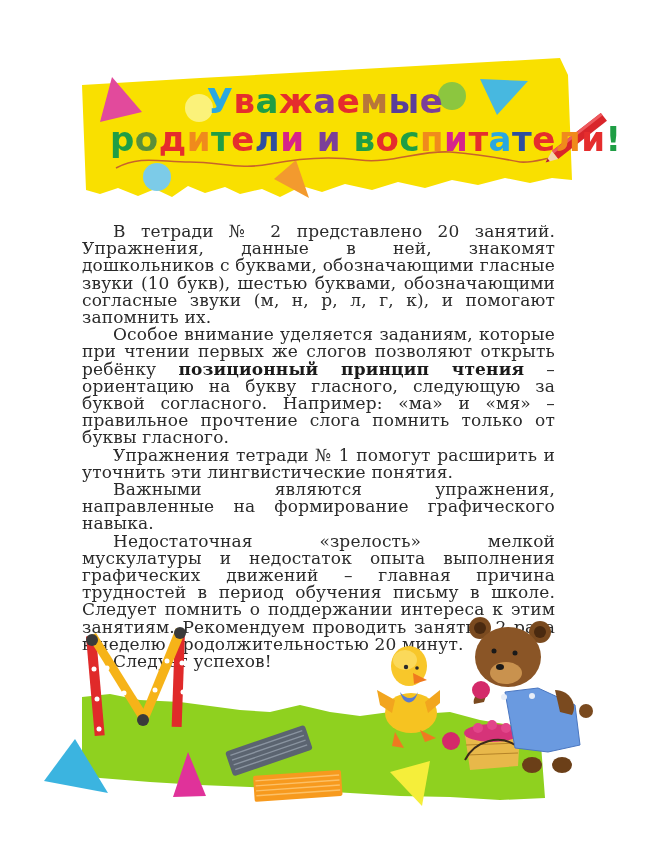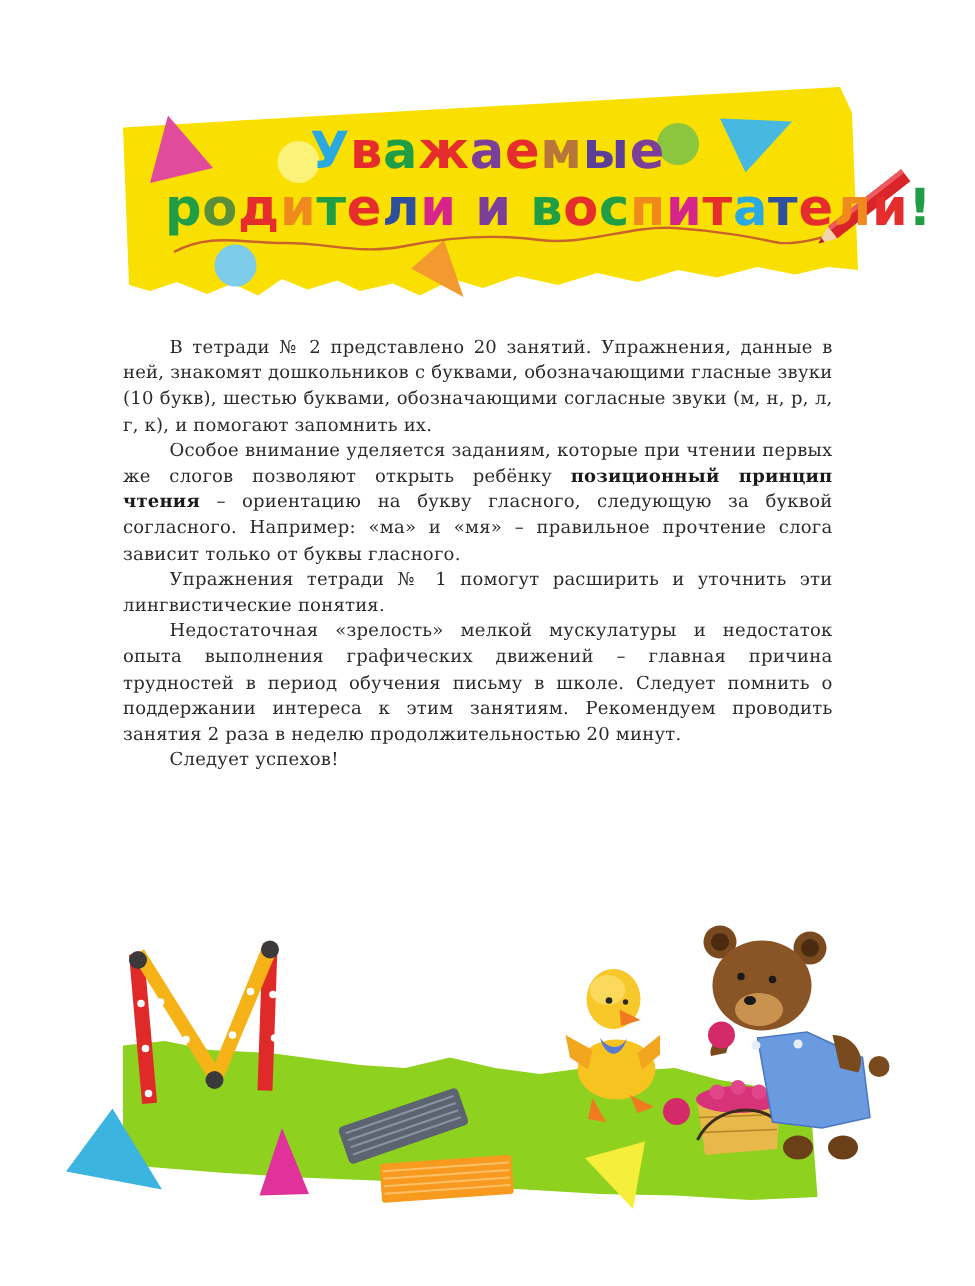--- a/index.html
+++ b/index.html
@@ -16,21 +16,21 @@
       position: absolute; left: 110px; top: 82px; width: 430px; text-align: center;
       font-family: "DejaVu Sans", "Liberation Sans", sans-serif; font-weight: bold;
       font-size: 34px; line-height: 38px; letter-spacing: 0.5px;
     }
     .title-line { display: block; white-space: nowrap; }
     .title-line span { display: inline-block; }
 
     
     .body-text {
       position: absolute; left: 82px; top: 223px; width: 473px;
-      font-size: 12px; line-height: 17.2px; color: #2a2a2a;
+      font-size: 17px; line-height: 17.2px; color: #2a2a2a;
       text-align: justify; letter-spacing: 0.15px;
     }
     .body-text p { margin: 0; text-indent: 31px; }
     .body-text b { font-weight: bold; color: #1a1a1a; }
 
     
     .illustration { position: absolute; left: 0; top: 600px; width: 650px; height: 257px; }
     .illustration svg { position: absolute; left: 0; top: 0; }
   </style>
 </head>
@@ -65,22 +65,23 @@
       </g>
     </svg>
     <div class="title">
       <span class="title-line" id="title-line1"><span style="color: rgb(42, 168, 224);">У</span><span style="color: rgb(229, 45, 45);">в</span><span style="color: rgb(31, 158, 69);">а</span><span style="color: rgb(229, 45, 45);">ж</span><span style="color: rgb(123, 63, 153);">а</span><span style="color: rgb(229, 45, 45);">е</span><span style="color: rgb(184, 118, 58);">м</span><span style="color: rgb(90, 62, 154);">ы</span><span style="color: rgb(123, 63, 153);">е</span></span>
       <span class="title-line" id="title-line2"><span style="color: rgb(31, 158, 69);">р</span><span style="color: rgb(90, 143, 58);">о</span><span style="color: rgb(229, 45, 45);">д</span><span style="color: rgb(240, 138, 28);">и</span><span style="color: rgb(31, 158, 69);">т</span><span style="color: rgb(229, 45, 45);">е</span><span style="color: rgb(45, 79, 158);">л</span><span style="color: rgb(214, 36, 138);">и</span><span style="color: rgb(0, 0, 0);">&nbsp;</span><span style="color: rgb(123, 63, 153);">и</span><span style="color: rgb(0, 0, 0);">&nbsp;</span><span style="color: rgb(31, 158, 69);">в</span><span style="color: rgb(229, 45, 45);">о</span><span style="color: rgb(31, 158, 69);">с</span><span style="color: rgb(240, 138, 28);">п</span><span style="color: rgb(214, 36, 138);">и</span><span style="color: rgb(229, 45, 45);">т</span><span style="color: rgb(42, 168, 224);">а</span><span style="color: rgb(45, 79, 158);">т</span><span style="color: rgb(229, 45, 45);">е</span><span style="color: rgb(240, 138, 28);">л</span><span style="color: rgb(229, 45, 45);">и</span><span style="color: rgb(31, 158, 69);">!</span></span>
     </div>
   </div>
 
   <div class="body-text">
     <p>В тетради № 2 представлено 20 занятий. Упражнения, данные в ней, знакомят дошкольников с буквами, обозначающими гласные звуки (10 букв), шестью буквами, обозначающими согласные звуки (м, н, р, л, г, к), и помогают запомнить их.</p>
-    <p><span>Особое внимание уделяется заданиям, которые при чтении первых же слогов позволяют открыть ребёнку </span><b>позиционный принцип чтения</b><span> – ориентацию на букву гласного, следующую за буквой согласного. Например: «ма» и «мя» – правильное прочтение слога зависит только от буквы гласного.</span></p>
+    <p><span>Особое внимание уделяется заданиям, которые при чтении первых же слогов позволяют открыть ребёнку </span><b>позиционный принцип чтения</b><span> – ориентацию на букву гласного, следующую за буквой согласного. Например: «ма» и «мя» – правильное прочтение слога помнить только от буквы гласного.</span></p>
     <p>Упражнения тетради № 1 помогут расширить и уточнить эти лингвистические понятия.</p>
+    <p>Важными являются упражнения, направленные на формирование графического навыка.</p>
     <p>Недостаточная «зрелость» мелкой мускулатуры и недостаток опыта выполнения графических движений – главная причина трудностей в период обучения письму в школе. Следует помнить о поддержании интереса к этим занятиям. Рекомендуем проводить занятия 2 раза в неделю продолжительностью 20 минут.</p>
     <p>Следует успехов!</p>
   </div>
 
   <div class="illustration">
     <svg width="650" height="257" viewBox="0 600 650 257">
 
       <path d="M82,697 L110,694 L140,700 L180,702 L210,706 L240,710 L270,712 L300,705 L330,712 L360,716 L390,712 L420,714 L450,712 L480,720 L510,725 L540,731 L545,798 L500,800 L450,797 L400,796 L350,793 L300,790 L250,787 L200,785 L150,782 L100,778 L82,775 Z" fill="#8fd11f"></path>
 
       <g>

